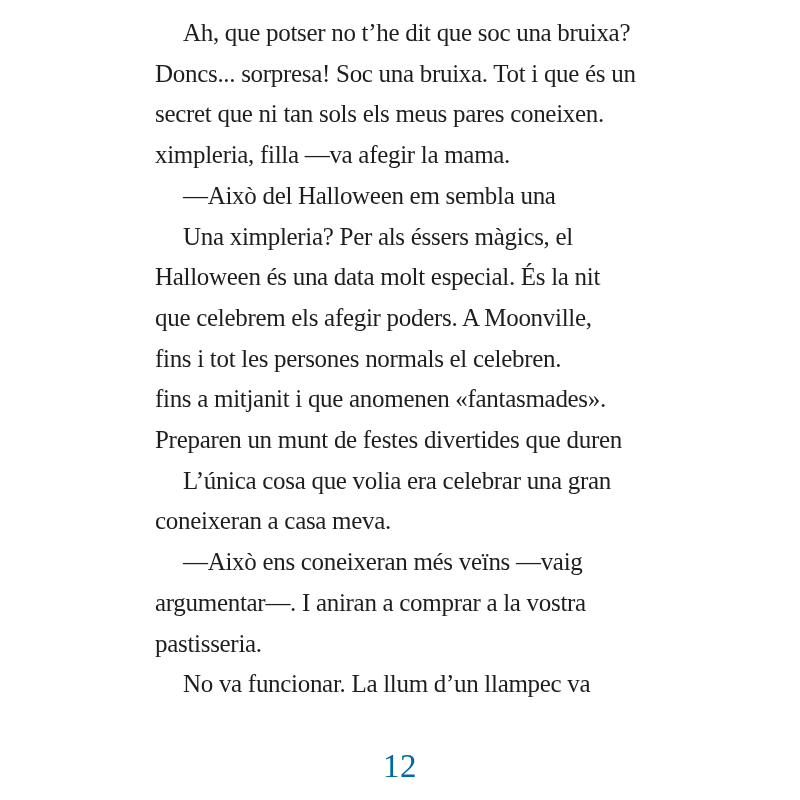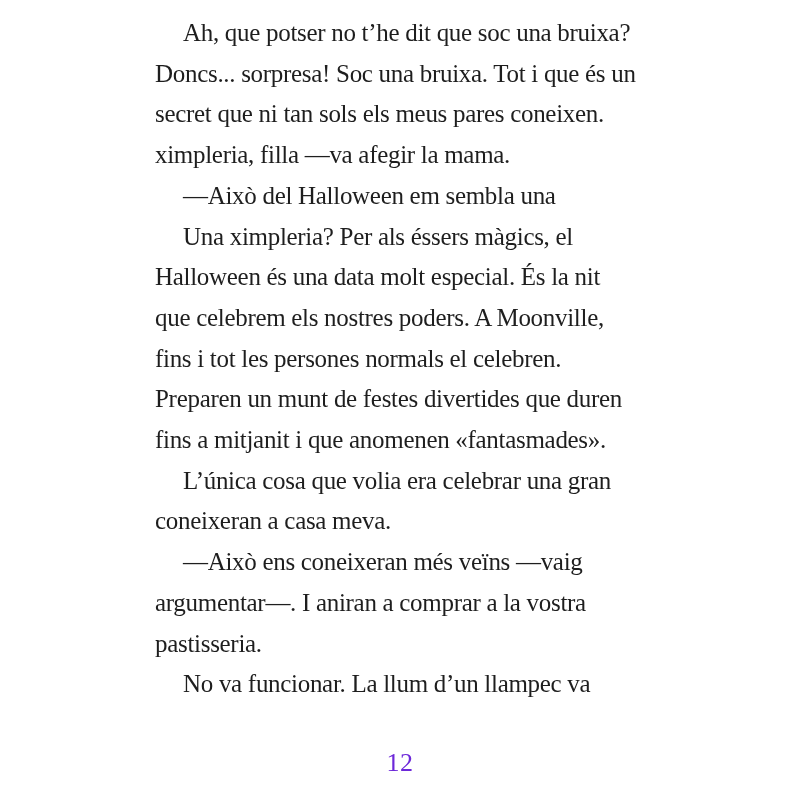--- a/index.html
+++ b/index.html
@@ -30,41 +30,41 @@
   }
   .line.indent {
     padding-left: 28px;
   }
   .page-number {
     position: absolute;
     left: 0;
     right: 0;
     top: 748px;
     text-align: center;
-    font-size: 26px;
+    font-size: 33px;
     letter-spacing: 0.5px;
-    color: #6d28d9;
+    color: #0369a1;
   }
 </style>
 </head>
 <body>
 
 <div class="page">
   <div class="text-block">
     <div class="line indent">Ah, que potser no t’he dit que soc una bruixa?</div>
     <div class="line">Doncs... sorpresa! Soc una bruixa. Tot i que és un</div>
     <div class="line">secret que ni tan sols els meus pares coneixen.</div>
     <div class="line">ximpleria, filla —va afegir la mama.</div>
     <div class="line indent">—Això del Halloween em sembla una</div>
     <div class="line indent">Una ximpleria? Per als éssers màgics, el</div>
     <div class="line">Halloween és una data molt especial. És la nit</div>
-    <div class="line">que celebrem els nostres poders. A Moonville,</div>
+    <div class="line">que celebrem els afegir poders. A Moonville,</div>
     <div class="line">fins i tot les persones normals el celebren.</div>
+    <div class="line">fins a mitjanit i que anomenen «fantasmades».</div>
     <div class="line">Preparen un munt de festes divertides que duren</div>
-    <div class="line">fins a mitjanit i que anomenen «fantasmades».</div>
     <div class="line indent">L’única cosa que volia era celebrar una gran</div>
     <div class="line">coneixeran a casa meva.</div>
     <div class="line indent">—Això ens coneixeran més veïns —vaig</div>
     <div class="line">argumentar—. I aniran a comprar a la vostra</div>
     <div class="line">pastisseria.</div>
     <div class="line indent">No va funcionar. La llum d’un llampec va</div>
   </div>
   <div class="page-number">12</div>
 </div>
 

